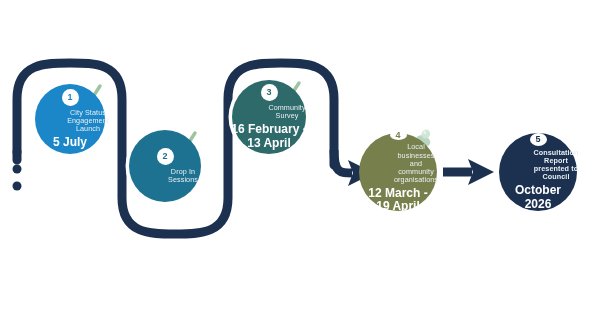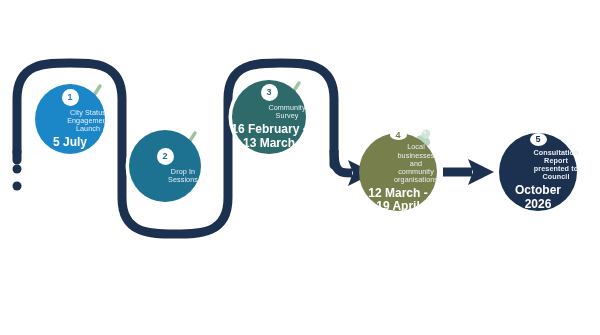--- a/index.html
+++ b/index.html
@@ -129,21 +129,21 @@
   </div>
 
   <div class="milestone" style="left:232px; top:80px; width:74px; height:74px; background:#2f6a6b;">
     <div class="badge" style="color:#2f6a6b;">3</div>
     <div class="m-title">
       <div>Community</div>
       <div>Survey</div>
     </div>
     <div class="m-date" style="white-space:nowrap;">
       <div>16 February -</div>
-      <div>13 March</div>
+      <div>13 April</div>
     </div>
   </div>
 
   <div class="milestone" style="left:359px; top:133px; width:78px; height:78px; background:#77804c;">
     <div class="badge" style="color:#77804c;">4</div>
     <div class="m-title" style="padding:0 20px;">
       <div>Local businesses and</div>
       <div>community</div>
       <div>organisations</div>
     </div>

